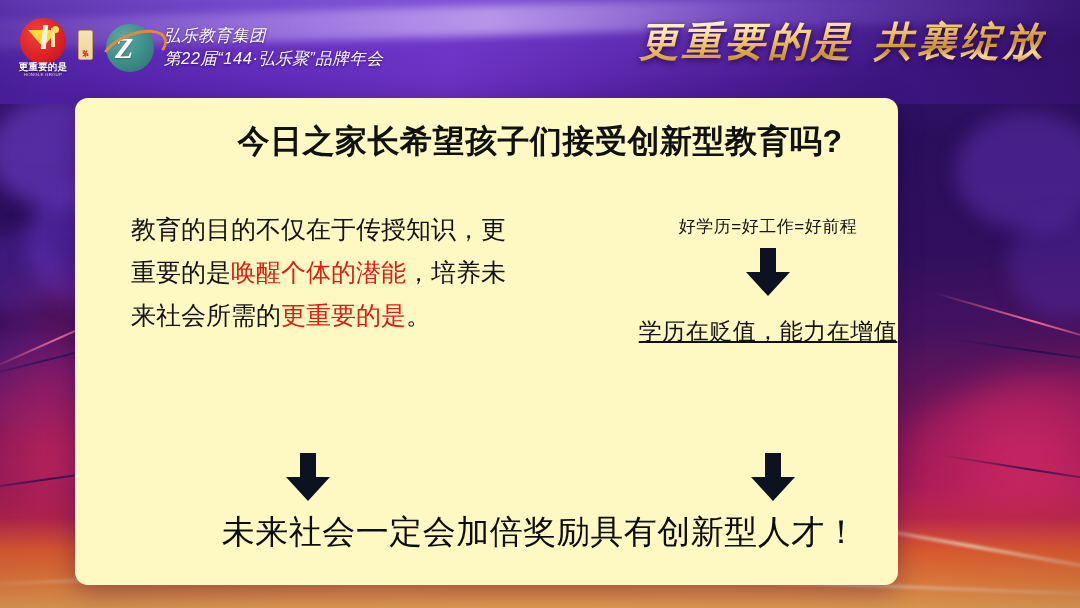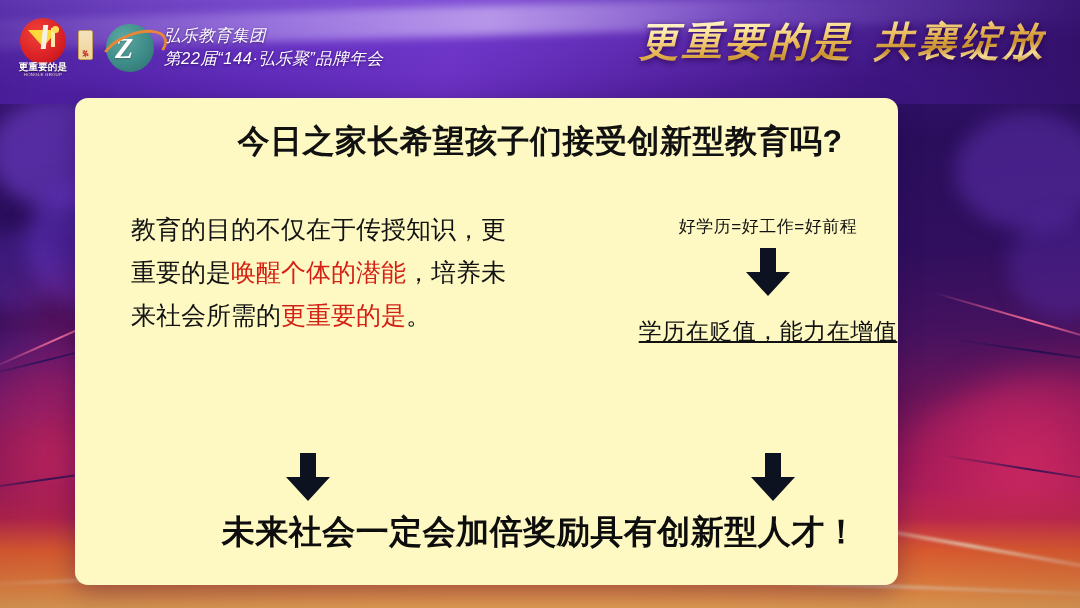--- a/index.html
+++ b/index.html
@@ -288,21 +288,21 @@
     top: 353px; left: 0; width: 930px;
     display: flex;
   }
   .arrow-row .slot { flex: 1 1 0; display: flex; justify-content: center; }
 
   .conclusion {
     position: absolute;
     left: 0; top: 412px; width: 930px;
     text-align: center;
     font-size: 33px;
-    font-weight: bold;
+    font-weight: normal;
     color: #0d0d0d;
     letter-spacing: 0.5px;
   }
 </style>
 </head>
 <body>
 
 <div id="slide">
 
   <div class="bg-base"></div>

